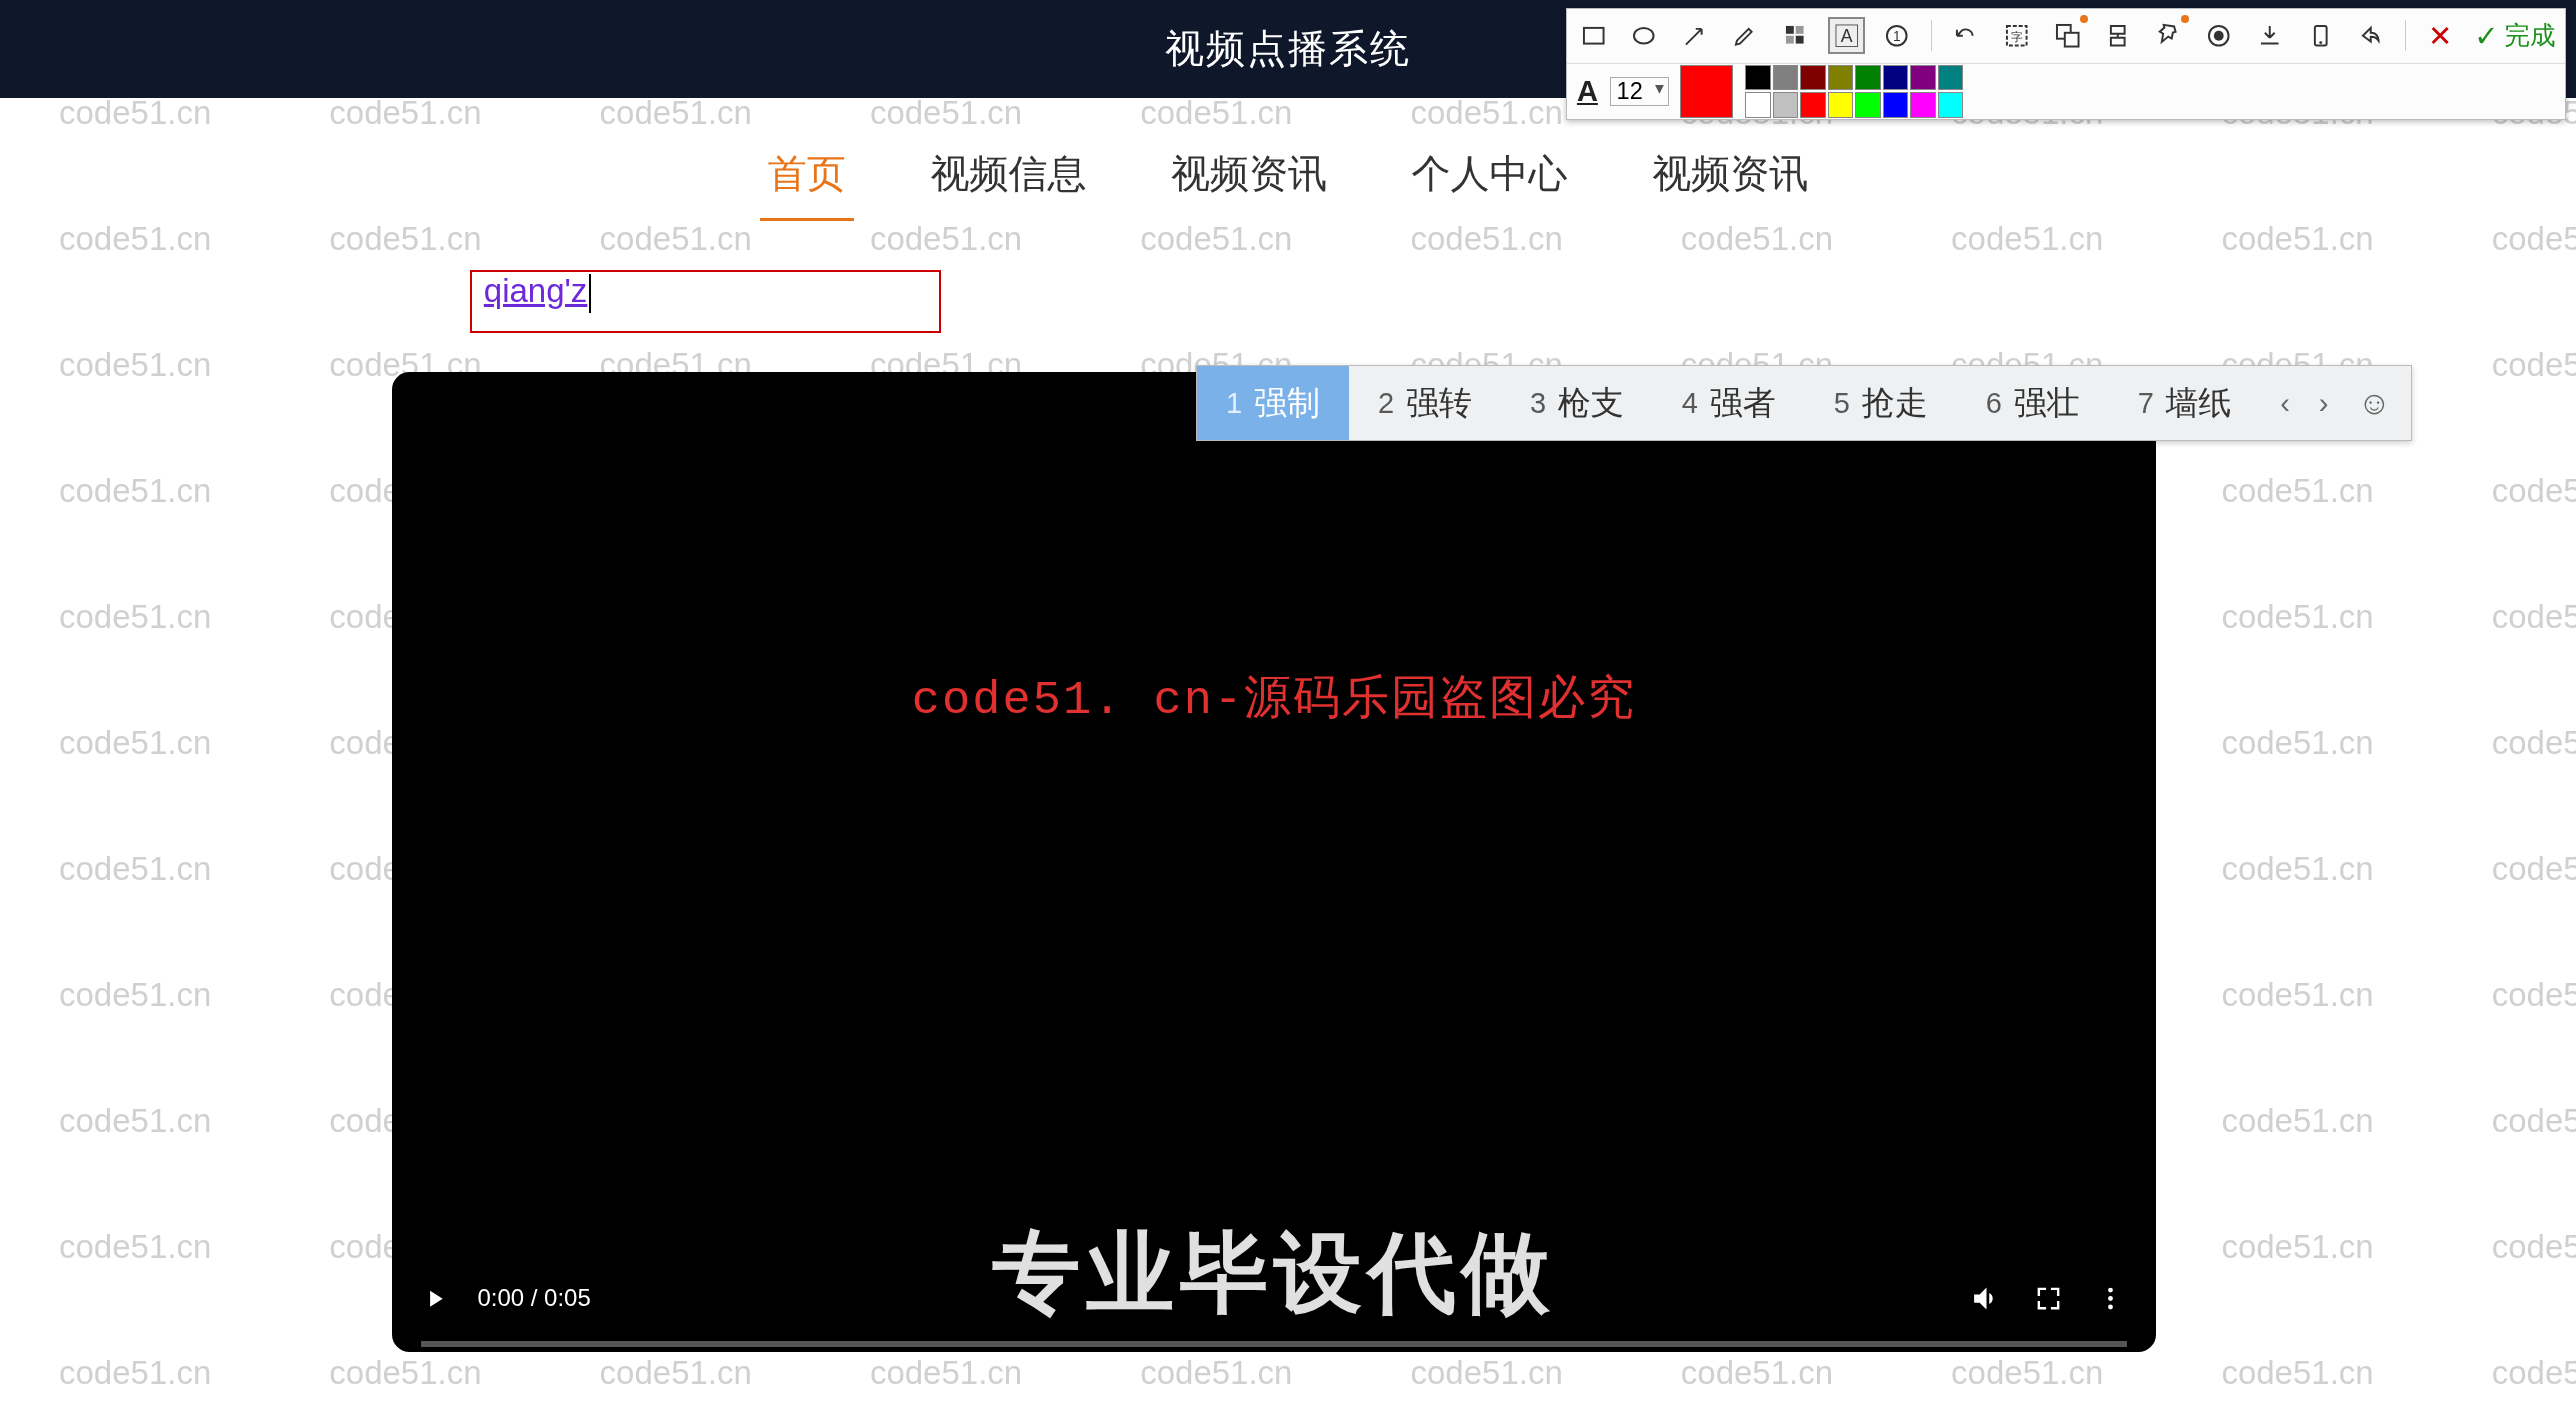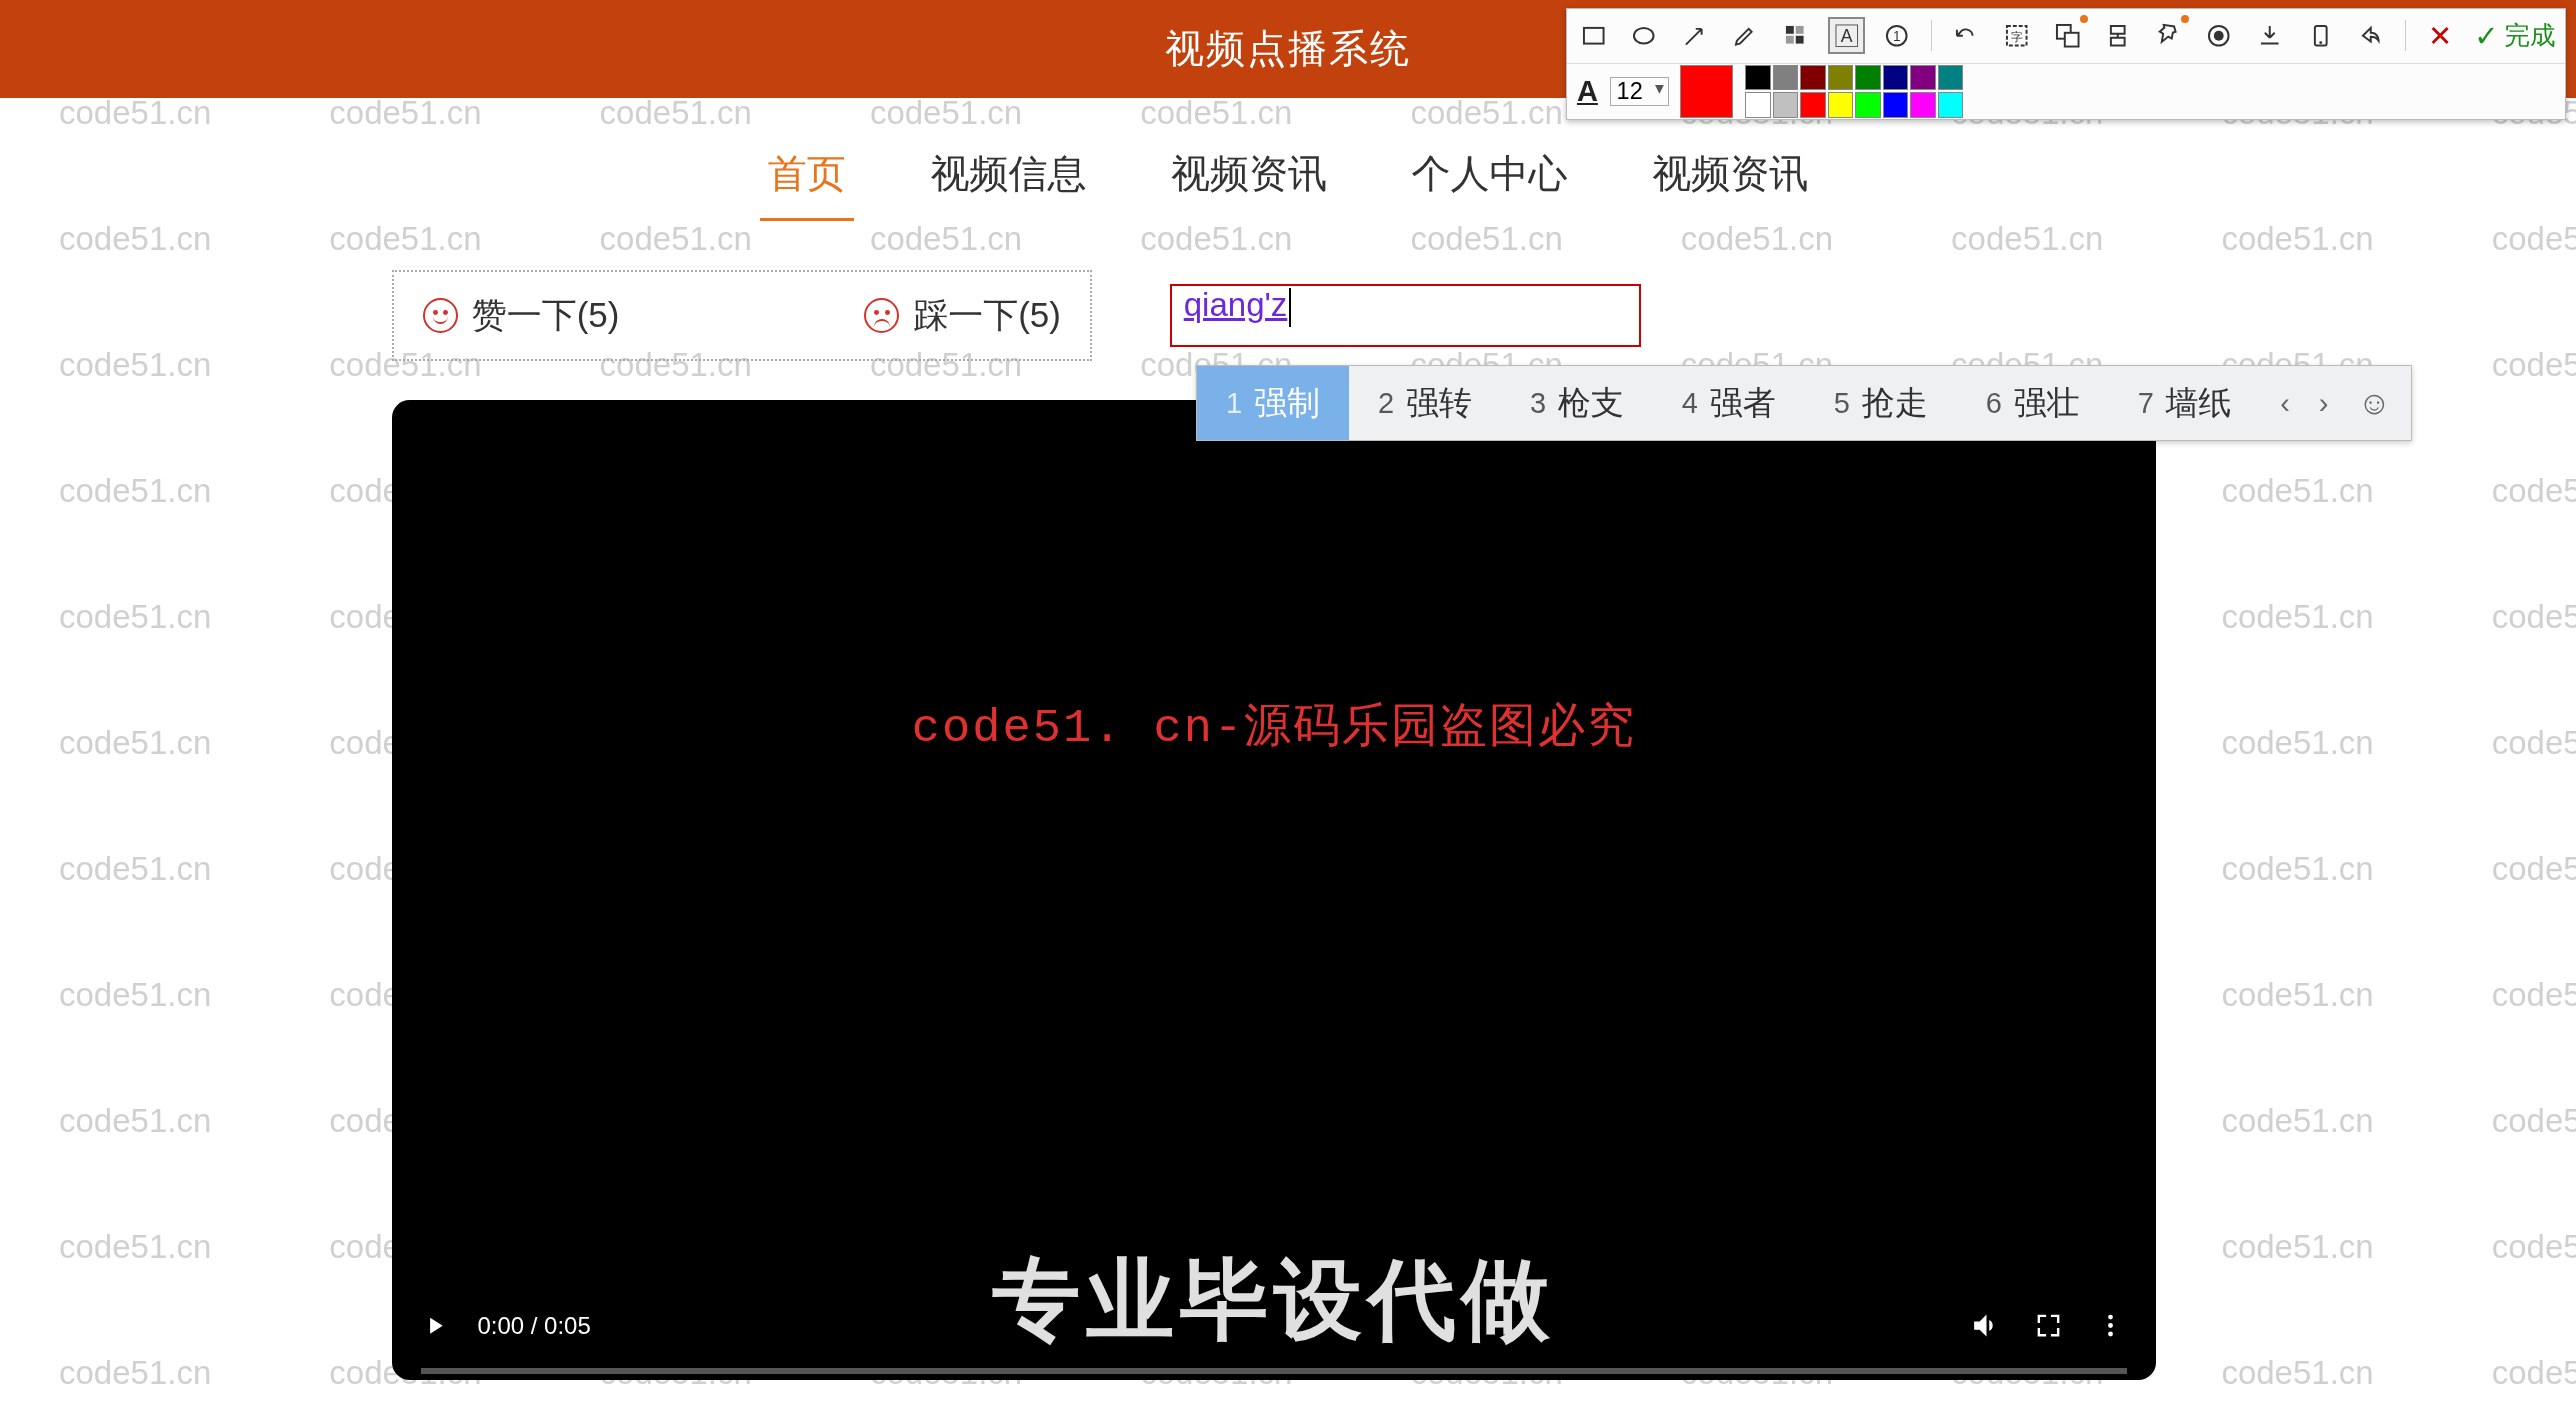--- a/index.html
+++ b/index.html
@@ -26,21 +26,21 @@
     color: #d0d0d0;
     white-space: nowrap;
     margin-bottom: 88px;
   }
   .watermark-row span { flex: 0 0 auto; padding: 0 59px; }
 
   
   .top-header {
     position: relative;
     z-index: 1;
-    background: #c2410c;
+    background: #0f172a;
     height: 98px;
     display: flex;
     align-items: center;
     justify-content: center;
   }
   .top-header .title {
     color: #fff;
     font-size: 39px;
     letter-spacing: 2px;
   }
@@ -364,34 +364,20 @@
 
 <nav class="nav">
   <div class="nav-item active">首页</div>
   <div class="nav-item">视频信息</div>
   <div class="nav-item">视频资讯</div>
   <div class="nav-item">个人中心</div>
   <div class="nav-item">视频资讯</div>
 </nav>
 
 <div class="interact-row">
-  <div class="like-box">
-    <div class="like-item">
-      <span class="face">
-          <span class="mouth"></span>
-        </span>
-      <span>赞一下(5)</span>
-    </div>
-    <div class="like-item">
-      <span class="face sad">
-          <span class="mouth"></span>
-        </span>
-      <span>踩一下(5)</span>
-    </div>
-  </div>
   <div class="text-entry">
     <span class="composing">qiang'z</span><span class="cursor"></span>
   </div>
 </div>
 
 <div class="ime-bar">
   <div class="ime-cand selected">
       <span class="num">1</span>
       <span>强制</span>
     </div>

